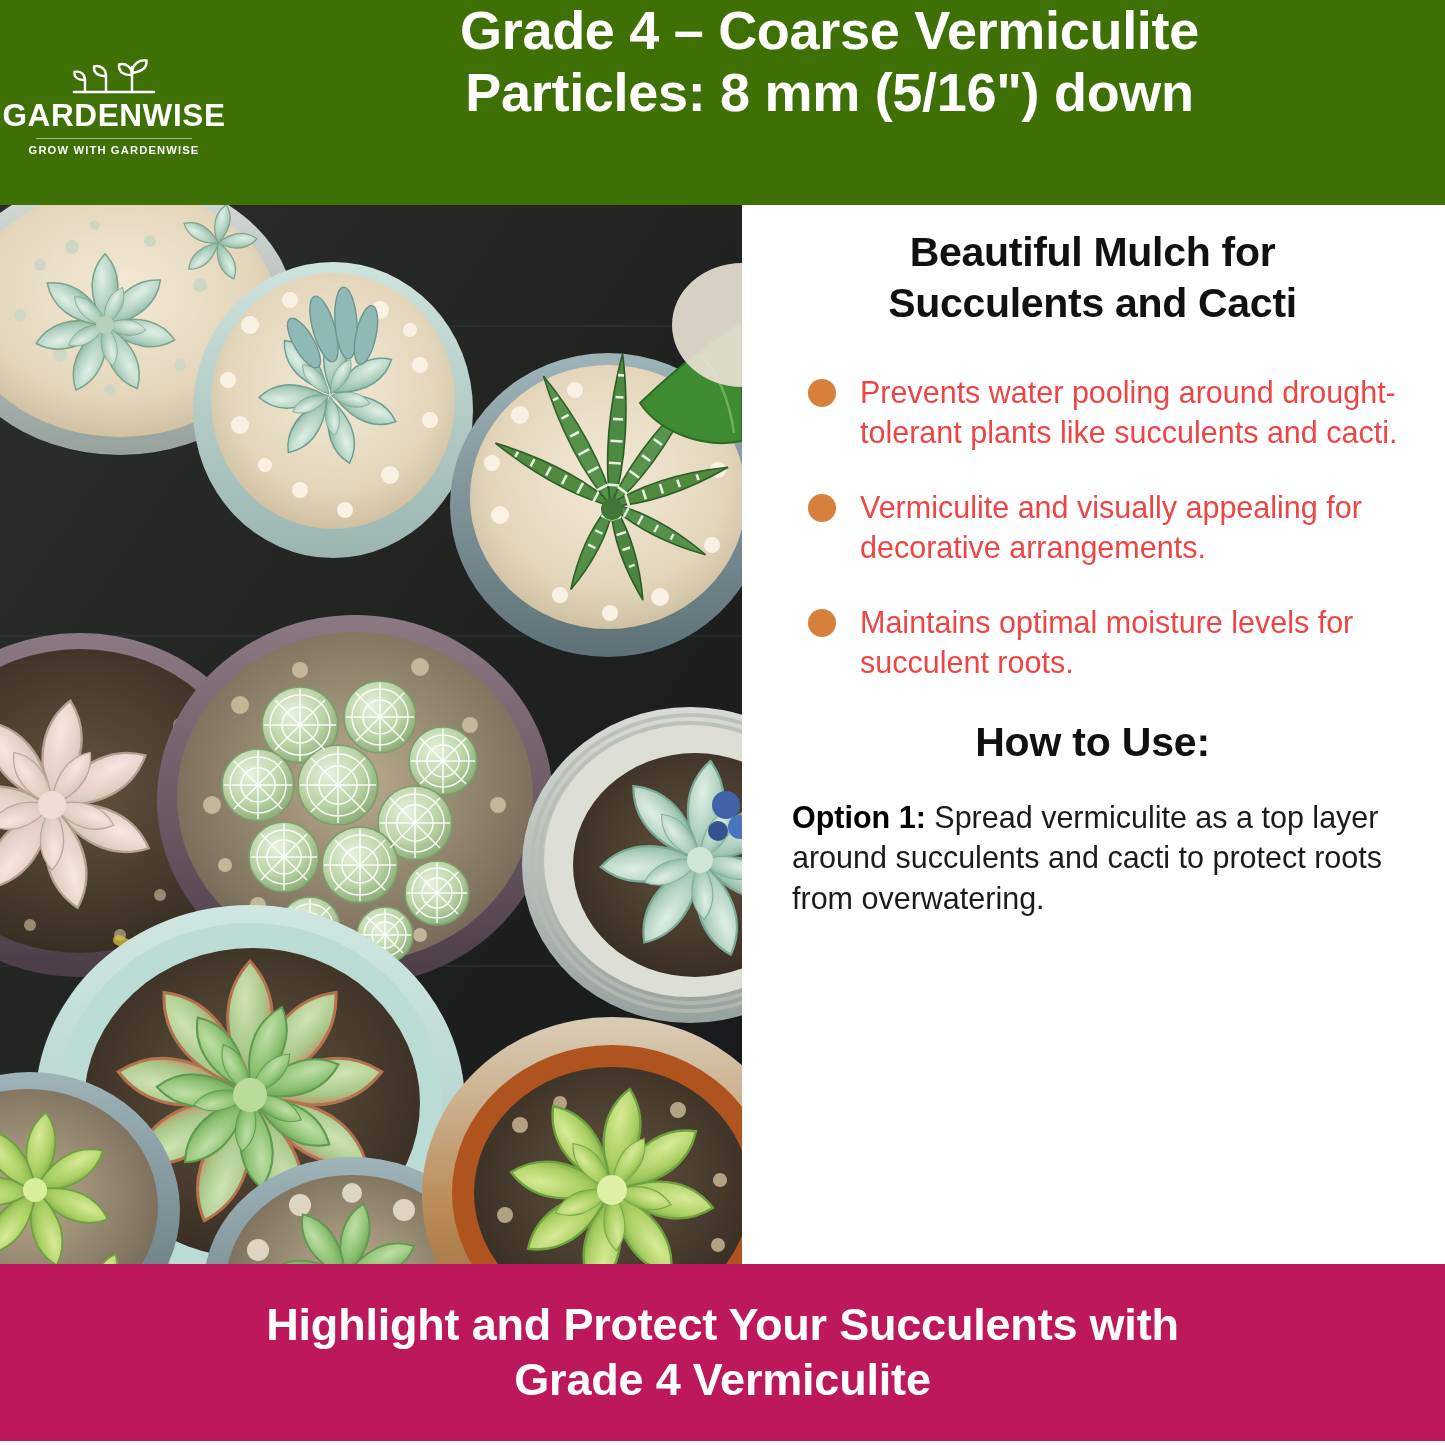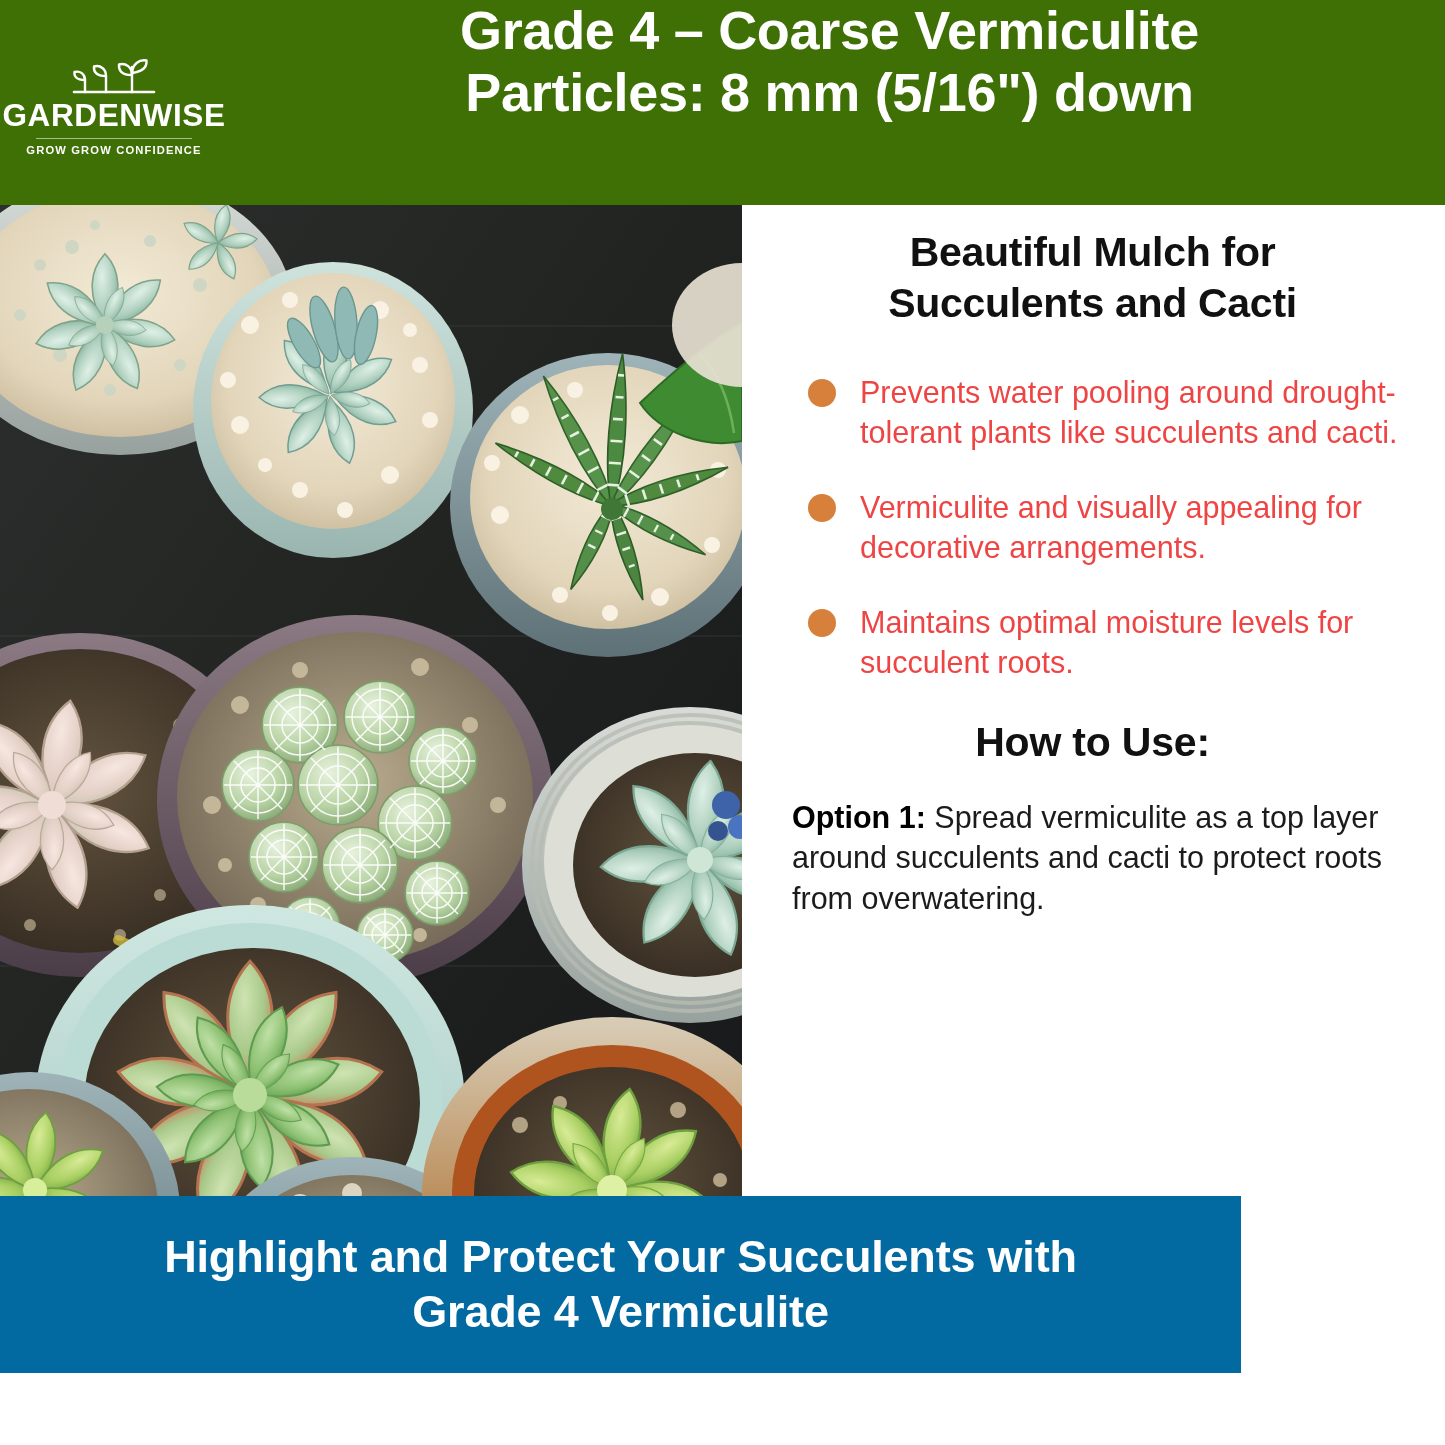--- a/index.html
+++ b/index.html
@@ -162,24 +162,24 @@
     font-size: 30.5px;
     line-height: 1.34;
     color: #1b1b1b;
     margin-bottom: 30px;
   }
   .howto-para b { font-weight: bold; color: #000000; }
 
   
   .footer {
     position: absolute;
-    left: 0; top: 1196px;
-    width: 1241px;
+    left: 0; top: 1264px;
+    width: 1445px;
     height: 177px;
-    background: #0369a1;
+    background: #be185d;
     display: flex;
     align-items: center;
     justify-content: center;
   }
   .footer-text {
     text-align: center;
     color: #ffffff;
     font-family: "Liberation Sans", sans-serif;
     font-weight: bold;
     font-size: 45px;
@@ -207,21 +207,21 @@
           <path d="M38 39 V23" stroke="#ffffff" stroke-width="2.4" stroke-linecap="round"></path>
           <path d="M38 23 c-10 0 -12.5 -4.5 -12 -9.5 c6.5 -1.8 12 2.5 12 9.5 Z" stroke="#ffffff" stroke-width="2.4" stroke-linejoin="round" fill="none"></path>
 
           <path d="M64 39 V14" stroke="#ffffff" stroke-width="2.4" stroke-linecap="round"></path>
           <path d="M64 22 c-11 0 -13.5 -5 -13 -10.5 c7 -2 13 3 13 10.5 Z" stroke="#ffffff" stroke-width="2.4" stroke-linejoin="round" fill="none"></path>
           <path d="M64 20 c11.5 -1.5 15 -6.5 14.5 -12.5 c-7.5 -1.5 -14 4 -14.5 12.5 Z" stroke="#ffffff" stroke-width="2.4" stroke-linejoin="round" fill="none"></path>
         </svg>
       </div>
       <div class="logo-word">GARDENWISE</div>
       <div class="logo-rule"></div>
-      <div class="logo-tag">GROW GROW CONFIDENCE</div>
+      <div class="logo-tag">GROW WITH GARDENWISE</div>
     </div>
 
     <div class="header-title">
       <span>Grade 4 – Coarse Vermiculite</span>
       <span class="l2">Particles: 8 mm (5/16") down</span>
     </div>
 
   </div>
 
   <div class="body-area">

